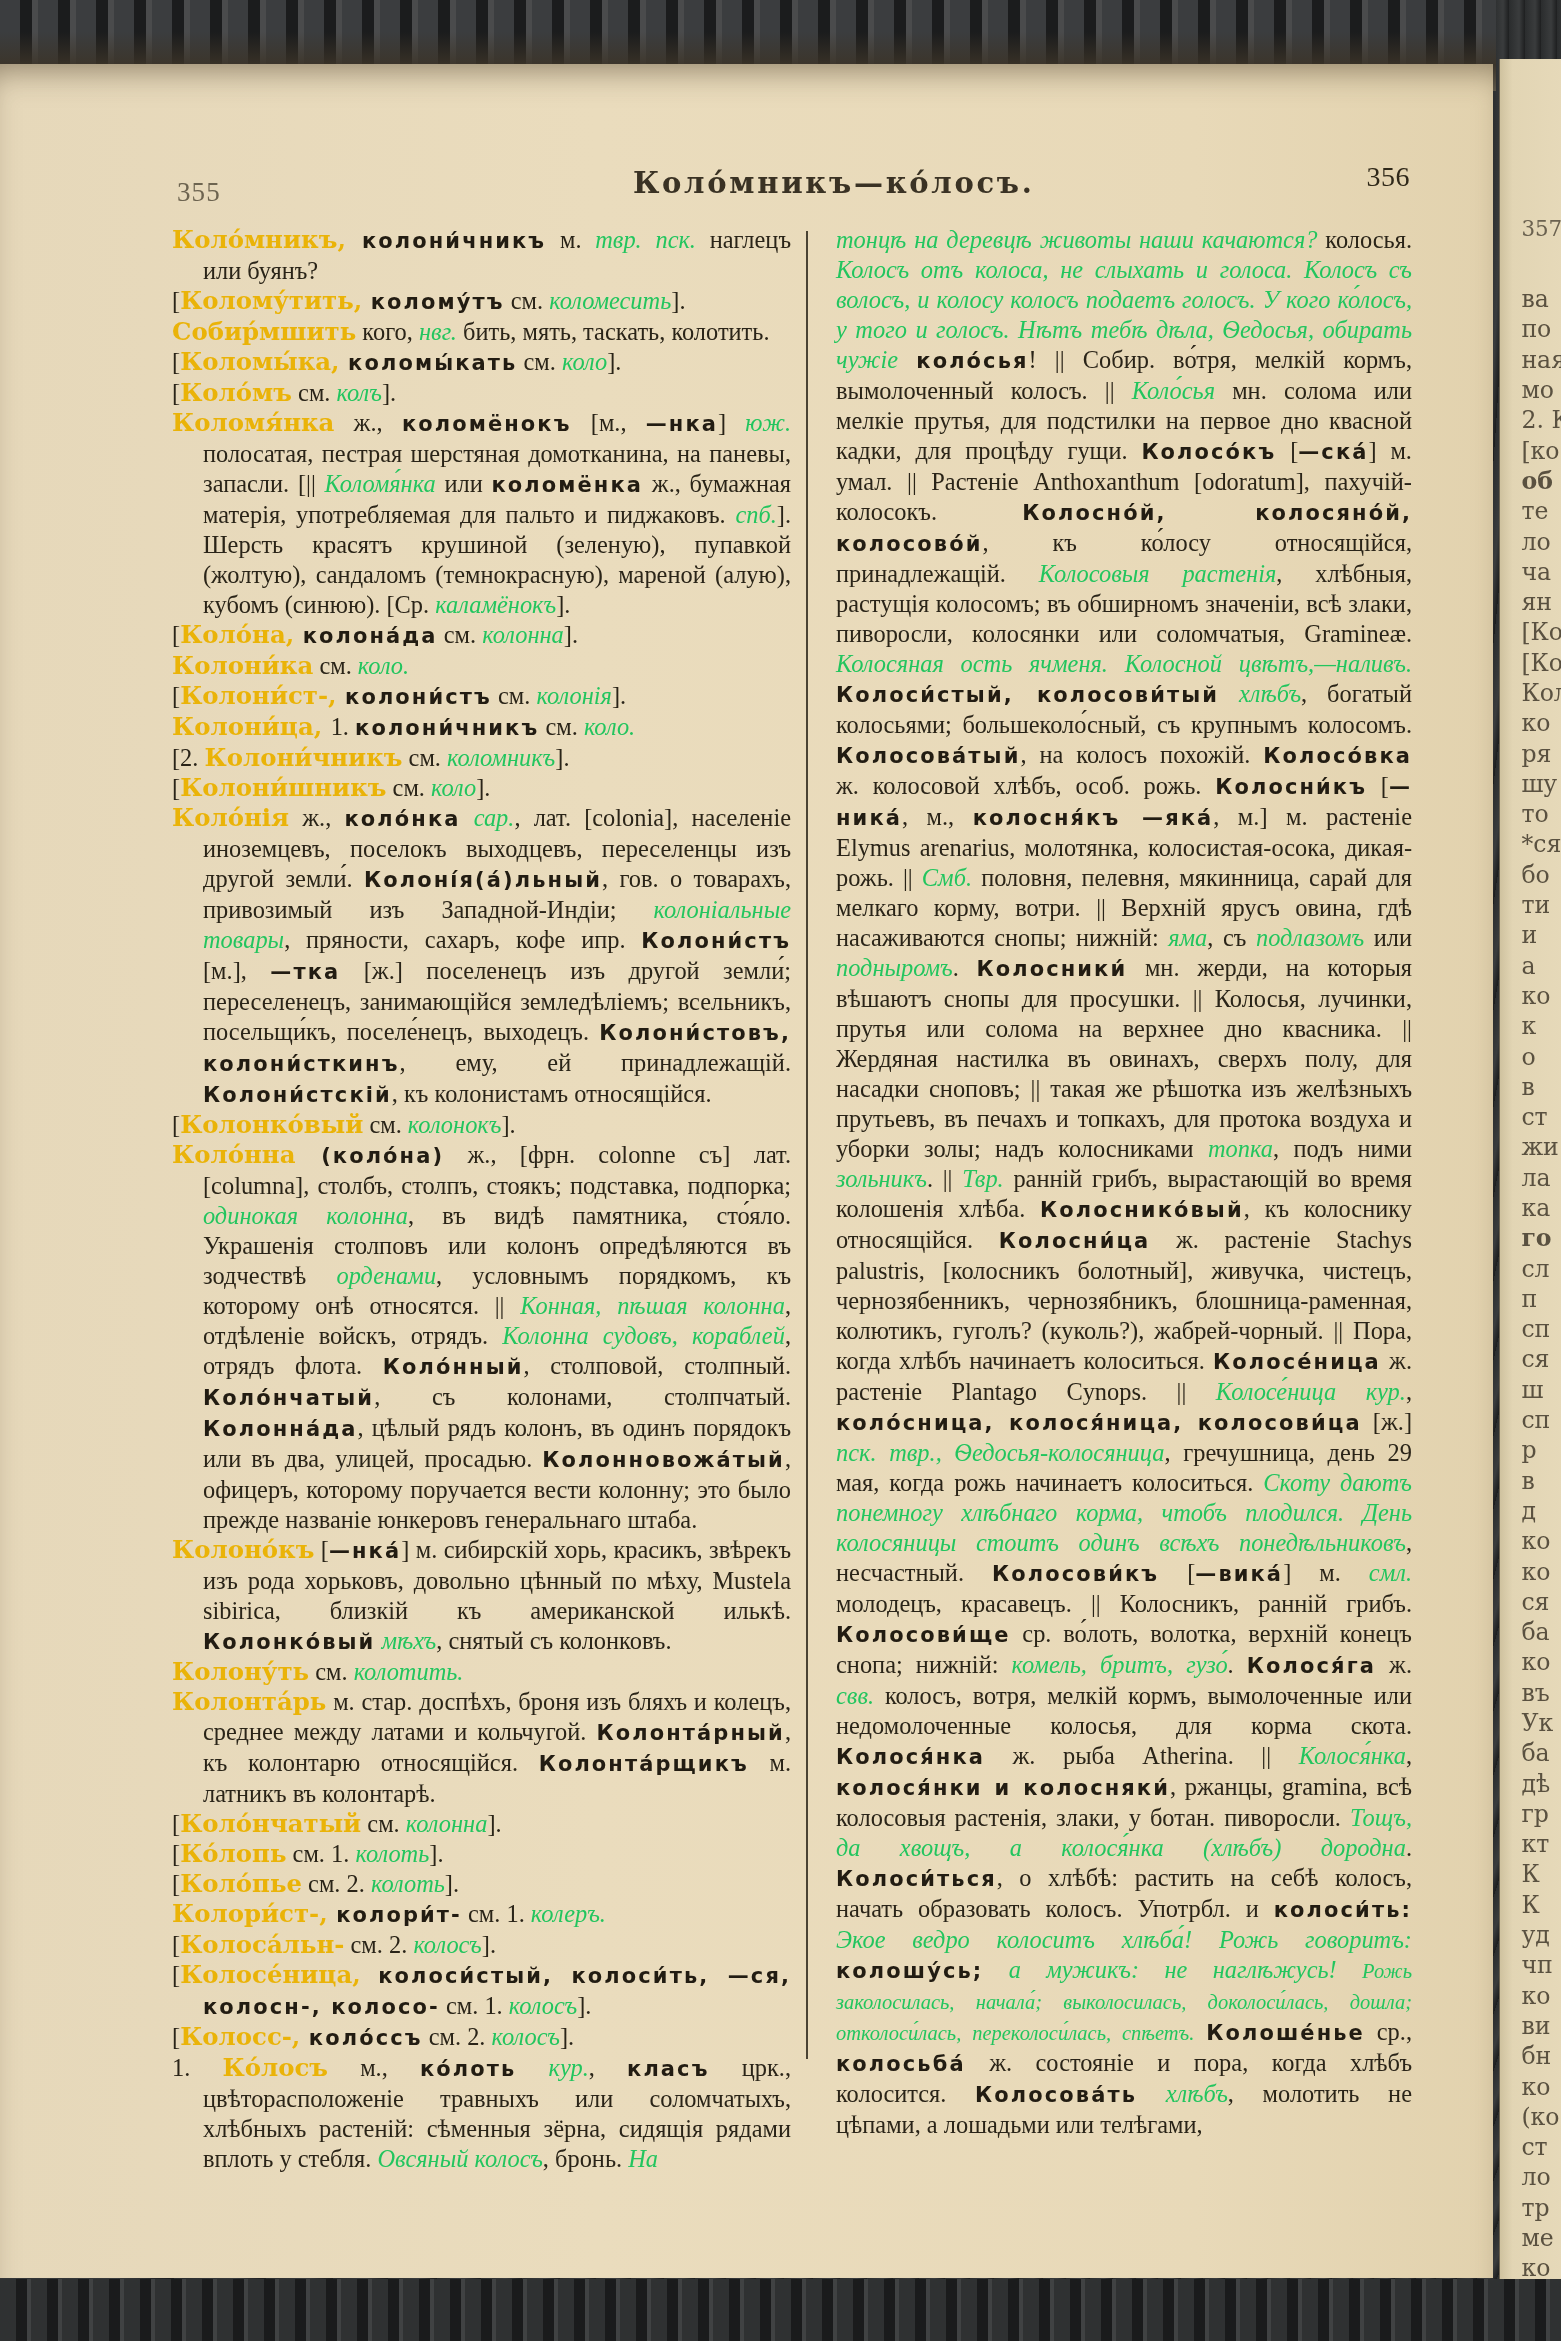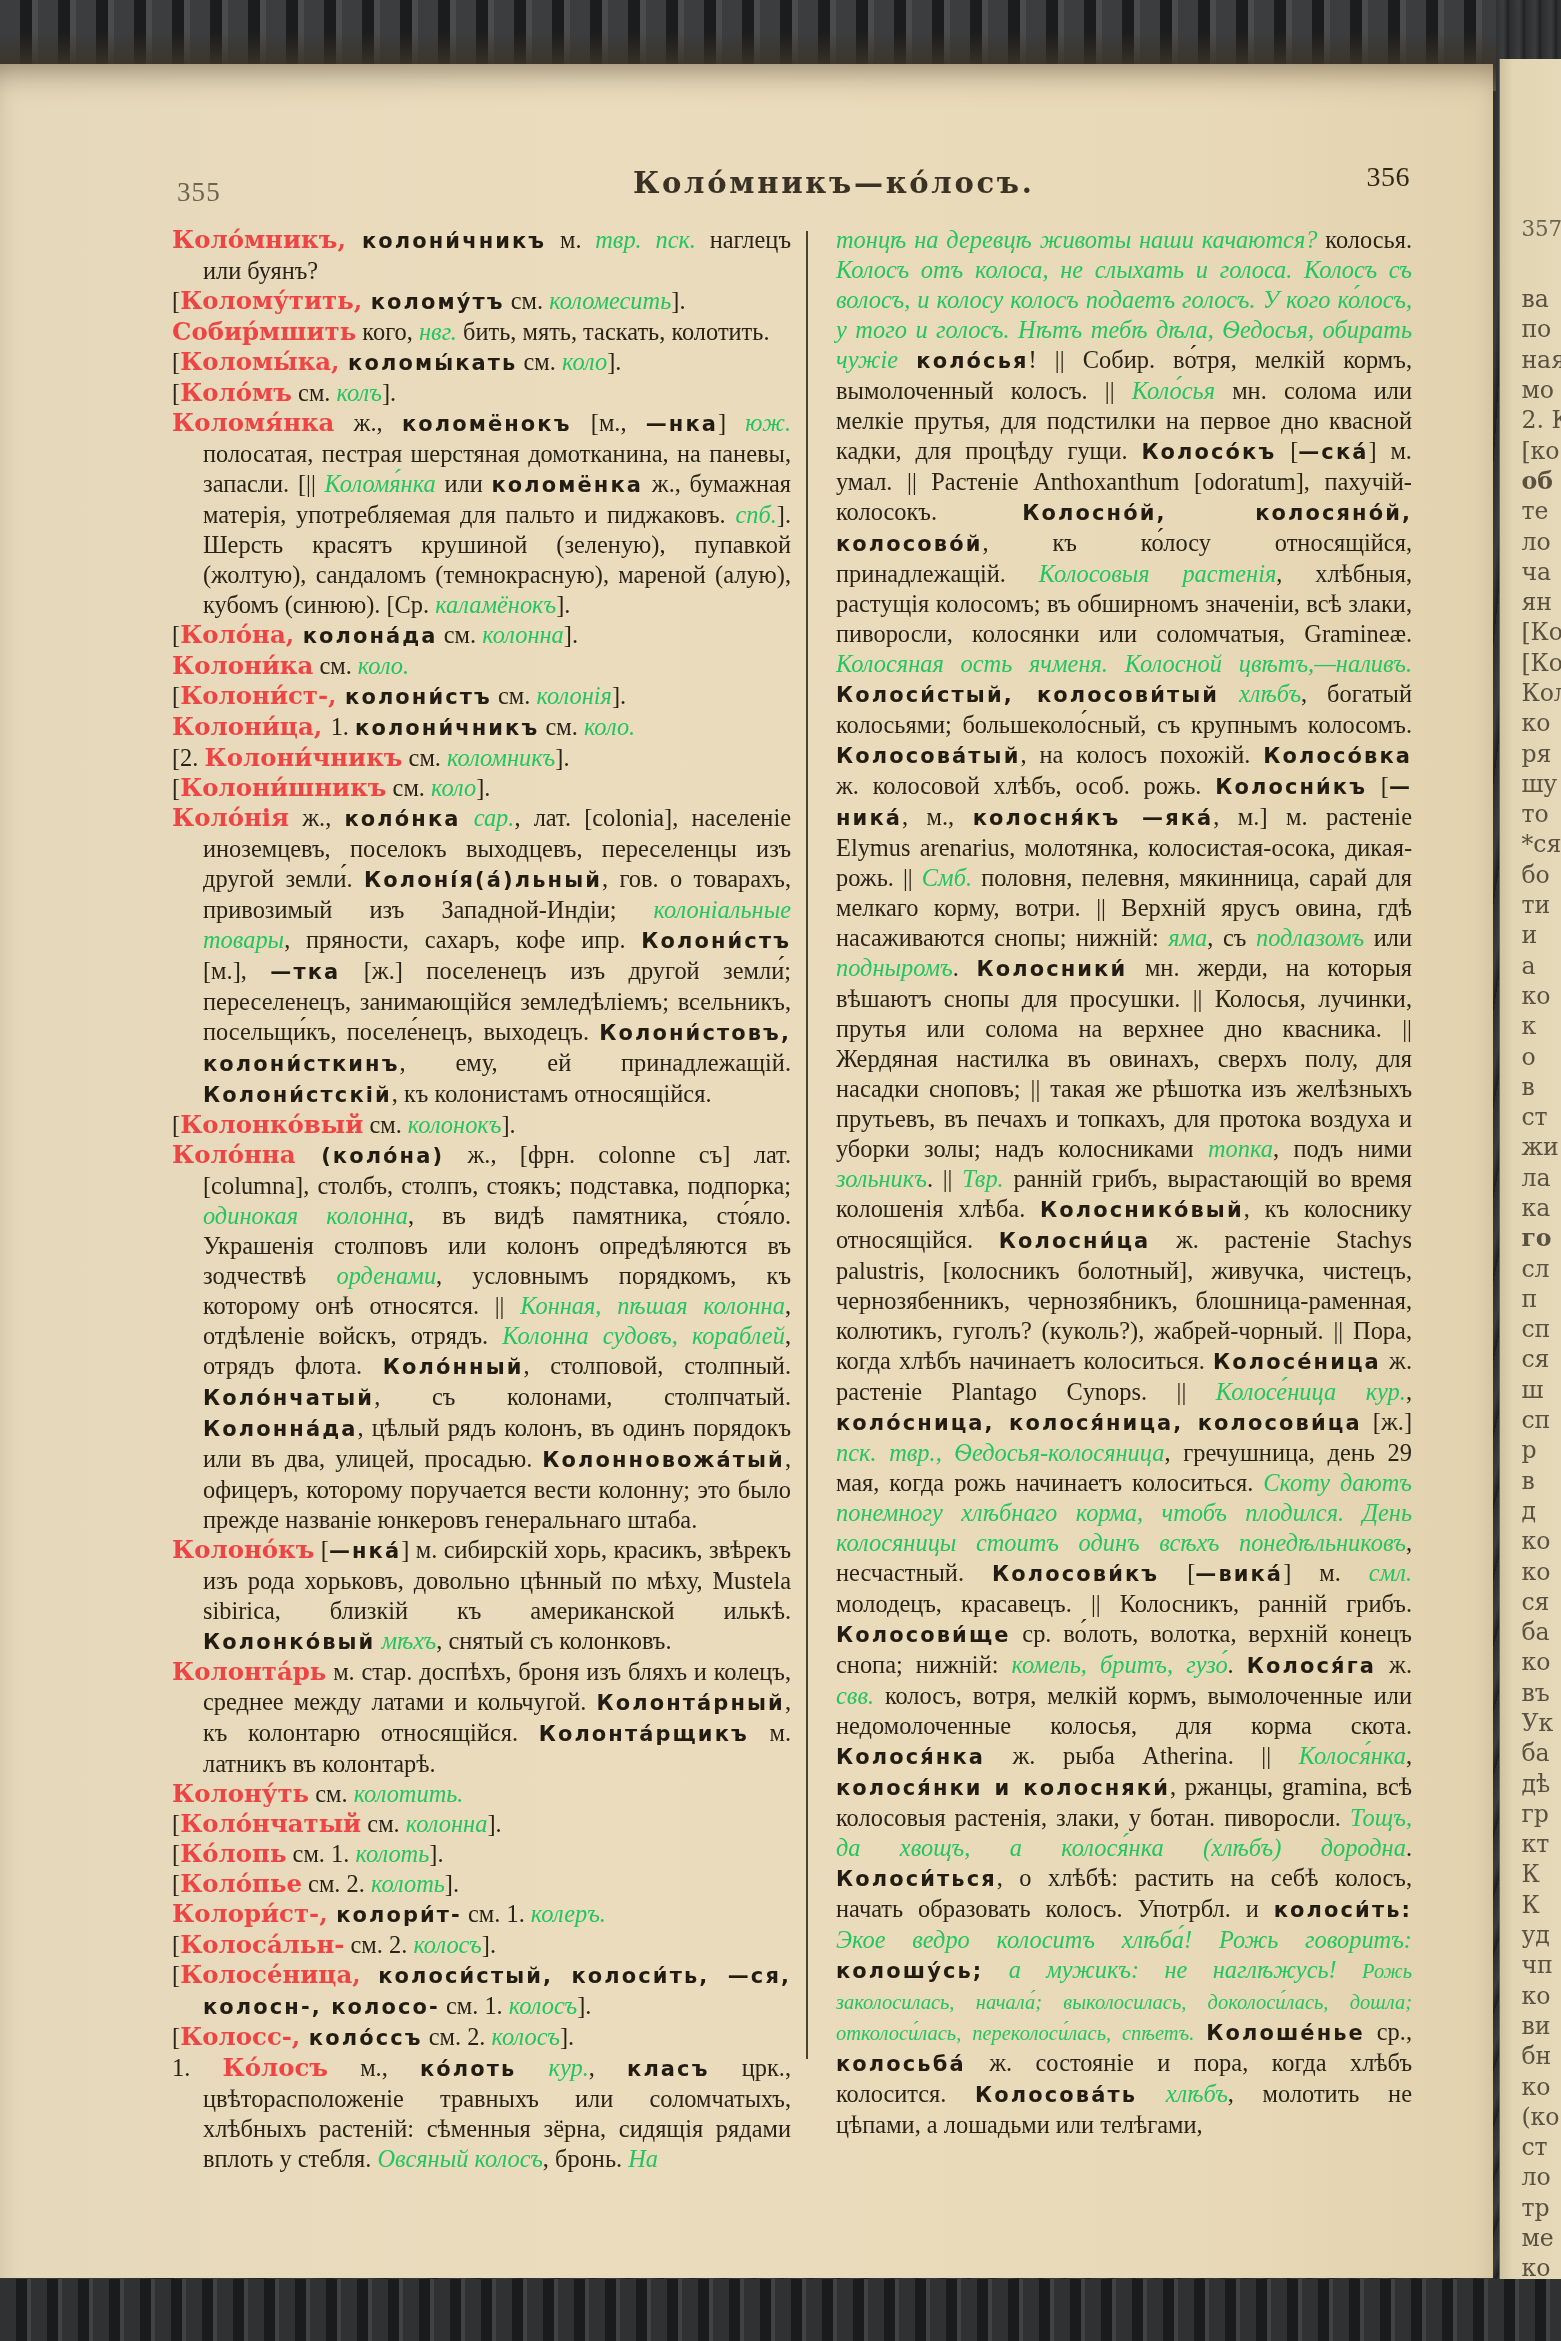--- a/index.html
+++ b/index.html
@@ -34,21 +34,21 @@
   .pn-left { position:absolute; left:0; top:10.7px; font-size:27px; color:#6d6450; letter-spacing:1.1px; }
   .running { position:absolute; left:456px; top:0; font-size:29px; font-weight:bold; letter-spacing:2.7px; font-family:"DejaVu Serif", serif; color:#3a3224;}
   .pn-right { position:absolute; right:0; top:-5.4px; font-size:28px; color:#2f2819; letter-spacing:0.5px;}
   .col { position:absolute; top:225px; font-size:24.4px; line-height:30px; text-align:justify; }
   .col-left { left:172px; width:619px; }
   .col-right { left:836px; width:576px; }
   .divider { position:absolute; left:806px; top:231px; width:1.6px; height:1828px; background:#4a4334; }
   .entry { margin:0 0 0 0; padding-left:31px; text-indent:-31px; }
   .entry.cont { padding-left:0; text-indent:0; }
   b, .hw { font-family:"DejaVu Sans", sans-serif; font-weight:bold; font-size:0.86em; letter-spacing:2.1px; color:#221c12;}
-  .hwm { font-family:"DejaVu Serif", serif; font-weight:bold; letter-spacing:0; font-size:1em; color:#ef4444;}
+  .hwm { font-family:"DejaVu Serif", serif; font-weight:bold; letter-spacing:0; font-size:1em; color:#eab308;}
   i { font-style:italic; color:#22c55e; }
   .small { font-size:0.84em; }
   .next-text { position:absolute; left:21.4px; font-family:"DejaVu Serif",serif; font-size:23.6px; line-height:30px; color:#5a5140; white-space:nowrap; }
 </style>
 </head>
 <body>
 
 <div class="foam-top"></div>
 <div class="shadow-top"></div>
 
@@ -70,22 +70,22 @@
     <div class="entry"><span>[</span><span class="hwm">Коло́на, </span><b>колона́да</b><span> см. </span><i>колонна</i><span>].</span></div>
     <div class="entry"><span class="hwm">Колони́ка</span><span> см. </span><i>коло.</i></div>
     <div class="entry"><span>[</span><span class="hwm">Колони́ст-, </span><b>колони́стъ</b><span> см. </span><i>колонія</i><span>].</span></div>
     <div class="entry"><span class="hwm">Колони́ца, </span><span>1. </span><b>колони́чникъ</b><span> см. </span><i>коло.</i></div>
     <div class="entry"><span>[2. </span><span class="hwm">Колони́чникъ</span><span> см. </span><i>коломникъ</i><span>].</span></div>
     <div class="entry"><span>[</span><span class="hwm">Колони́шникъ</span><span> см. </span><i>коло</i><span>].</span></div>
     <div class="entry"><span class="hwm">Коло́нія</span><span> ж., </span><b>коло́нка</b><span> </span><i>сар.</i><span>, лат. [colonia], населеніе иноземцевъ, поселокъ выходцевъ, переселенцы изъ другой земли́. </span><b>Колоні́я(а́)льный</b><span>, гов. о товарахъ, привозимый изъ Западной-Индіи; </span><i>колоніальные товары</i><span>, пряности, сахаръ, кофе ипр. </span><b>Колони́стъ</b><span> [м.], </span><b>—тка</b><span> [ж.] поселенецъ изъ другой земли́; переселенецъ, занимающійся земледѣліемъ; всельникъ, посельщи́къ, поселе́нецъ, выходецъ. </span><b>Колони́стовъ, колони́сткинъ</b><span>, ему, ей принадлежащій. </span><b>Колони́стскій</b><span>, къ колонистамъ относящійся.</span></div>
     <div class="entry"><span>[</span><span class="hwm">Колонко́вый</span><span> см. </span><i>колонокъ</i><span>].</span></div>
     <div class="entry"><span class="hwm">Коло́нна </span><b>(коло́на)</b><span> ж., [фрн. colonne съ] лат. [columna], столбъ, столпъ, стоякъ; подставка, подпорка; </span><i>одинокая колонна</i><span>, въ видѣ памятника, сто́яло. Украшенія столповъ или колонъ опредѣляются въ зодчествѣ </span><i>орденами</i><span>, условнымъ порядкомъ, къ которому онѣ относятся. || </span><i>Конная, пѣшая колонна</i><span>, отдѣленіе войскъ, отрядъ. </span><i>Колонна судовъ, кораблей</i><span>, отрядъ флота. </span><b>Коло́нный</b><span>, столповой, столпный. </span><b>Коло́нчатый</b><span>, съ колонами, столпчатый. </span><b>Колонна́да</b><span>, цѣлый рядъ колонъ, въ одинъ порядокъ или въ два, улицей, просадью. </span><b>Колонновожа́тый</b><span>, офицеръ, которому поручается вести колонну; это было прежде названіе юнкеровъ генеральнаго штаба.</span></div>
     <div class="entry"><span class="hwm">Колоно́къ</span><span> [</span><b>—нка́</b><span>] м. сибирскій хорь, красикъ, звѣрекъ изъ рода хорьковъ, довольно цѣнный по мѣху, Mustela sibirica, близкій къ американской илькѣ. </span><b>Колонко́вый</b><span> </span><i>мѣхъ</i><span>, снятый съ колонковъ.</span></div>
+    <div class="entry"><span class="hwm">Колону́ть</span><span> см. </span><i>колотить.</i></div>
     <div class="entry"><span class="hwm">Колонта́рь</span><span> м. стар. доспѣхъ, броня изъ бляхъ и колецъ, среднее между латами и кольчугой. </span><b>Колонта́рный</b><span>, къ колонтарю относящійся. </span><b>Колонта́рщикъ</b><span> м. латникъ въ колонтарѣ.</span></div>
-    <div class="entry"><span class="hwm">Колону́ть</span><span> см. </span><i>колотить.</i></div>
     <div class="entry"><span>[</span><span class="hwm">Коло́нчатый</span><span> см. </span><i>колонна</i><span>].</span></div>
     <div class="entry"><span>[</span><span class="hwm">Ко́лопь</span><span> см. 1. </span><i>колоть</i><span>].</span></div>
     <div class="entry"><span>[</span><span class="hwm">Коло́пье</span><span> см. 2. </span><i>колоть</i><span>].</span></div>
     <div class="entry"><span class="hwm">Колори́ст-, </span><b>колори́т-</b><span> см. 1. </span><i>колеръ.</i></div>
     <div class="entry"><span>[</span><span class="hwm">Колоса́льн-</span><span> см. 2. </span><i>колосъ</i><span>].</span></div>
     <div class="entry"><span>[</span><span class="hwm">Колосе́ница, </span><b>колоси́стый, колоси́ть, —ся, колосн-, колосо-</b><span> см. 1. </span><i>колосъ</i><span>].</span></div>
     <div class="entry"><span>[</span><span class="hwm">Колосс-, </span><b>коло́ссъ</b><span> см. 2. </span><i>колосъ</i><span>].</span></div>
     <div class="entry"><span>1. </span><span class="hwm">Ко́лосъ</span><span> м., </span><b>ко́лоть</b><span> </span><i>кур.</i><span>, </span><b>класъ</b><span> црк., цвѣторасположеніе травныхъ или соломчатыхъ, хлѣбныхъ растеній: сѣменныя зёрна, сидящія рядами вплоть у стебля. </span><i>Овсяный колосъ</i><span>, бронь. </span><i>На</i></div>
   </div>
 <div class="divider"></div>

